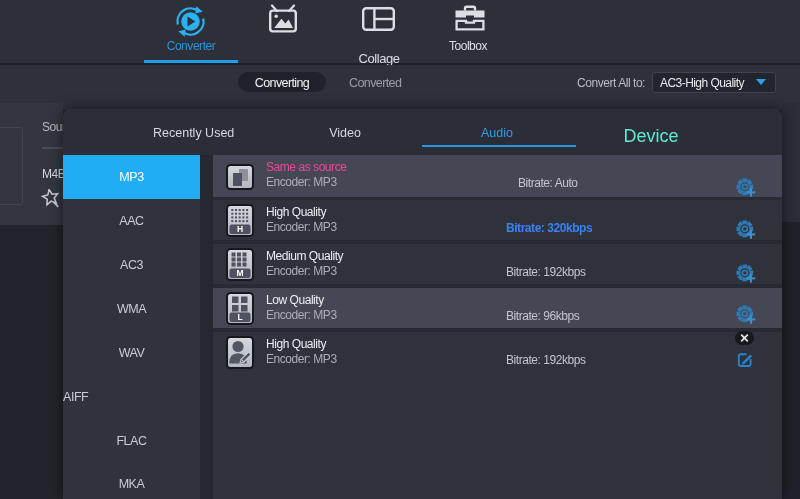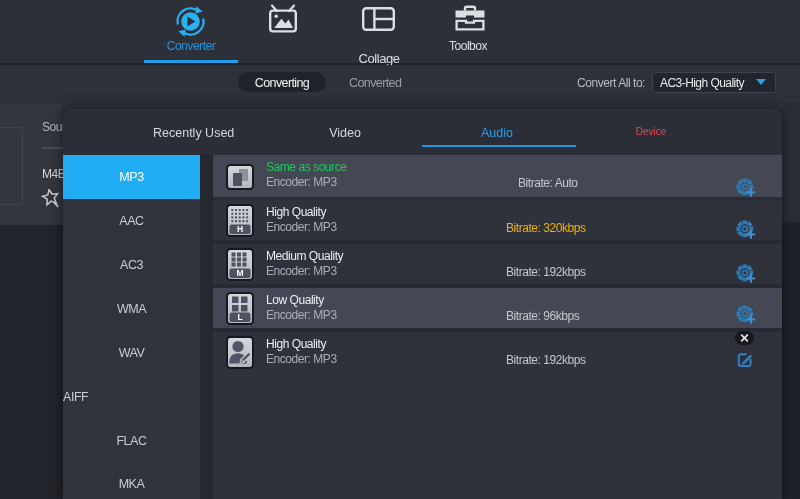--- a/index.html
+++ b/index.html
@@ -71,21 +71,21 @@
   <path d="M8.1,0.6 L11.1,5.2 L16.6,4.7 L13.2,9.0 L15.3,14.1 L10.1,12.1 L6.0,15.7 L6.2,10.2 L1.6,7.4 L6.8,5.9 Z" fill="none" stroke="#c9ccd2" stroke-width="1.5" stroke-linejoin="miter"></path>
   <line x1="12.8" y1="13.3" x2="17.3" y2="17.8" stroke="#c9ccd2" stroke-width="1.7"></line>
 </svg>
 
 <div class="abs" style="left:63px;top:109px;width:719px;height:390px;background:#2f313b;border-radius:8px 8px 0 0;box-shadow:0 0 14px rgba(0,0,0,0.55);"></div>
 
 <div class="abs" style="left:63px;top:109px;width:719px;height:46px;background:#2b2d37;border-radius:8px 8px 0 0;"></div>
 <div class="txt tab" style="left:153px;top:126px;width:80px;text-align:center;font-size:12.5px;color:#d6d8dd;">Recently Used</div>
 <div class="txt tab" style="left:315px;top:126px;width:60px;text-align:center;font-size:12.5px;color:#d6d8dd;">Video</div>
 <div class="txt tab" style="left:467px;top:126px;width:60px;text-align:center;font-size:12.5px;color:#2e9fe8;">Audio</div>
-<div class="txt tab" style="left:621px;top:126px;width:60px;text-align:center;font-size:10px;color:#ef4444;">Device</div>
+<div class="txt tab" style="left:621px;top:126px;width:60px;text-align:center;font-size:18px;color:#5eead4;">Device</div>
 <div class="abs" style="left:422px;top:144.5px;width:153.5px;height:2.8px;background:#2496e0;"></div>
 
 <div class="abs" style="left:63px;top:155px;width:137px;height:344px;background:#30323c;"></div>
 <div class="abs" style="left:200px;top:155px;width:13px;height:344px;background:#26282f;"></div>
 <div class="abs" style="left:63px;top:155px;width:137px;height:44px;background:#20adf4;"></div>
 <div class="txt" style="left:63px;top:170px;width:137px;text-align:center;font-size:12.5px;color:#ffffff;">MP3</div>
 <div class="txt" style="left:63px;top:214px;width:137px;text-align:center;font-size:12.5px;color:#c9ccd2;">AAC</div>
 <div class="txt" style="left:63px;top:258px;width:137px;text-align:center;font-size:12.5px;color:#c9ccd2;">AC3</div>
 <div class="txt" style="left:63px;top:302px;width:137px;text-align:center;font-size:12.5px;color:#c9ccd2;">WMA</div>
 <div class="txt" style="left:63px;top:346px;width:137px;text-align:center;font-size:12.5px;color:#c9ccd2;">WAV</div>
@@ -106,21 +106,21 @@
       </g>
     </defs>
   </svg>
 
   <div class="abs" style="left:0;top:0;width:569px;height:42px;background:#454754;"></div>
   <svg class="abs" style="left:13px;top:9px;" width="28" height="26">
     <rect x="1" y="1" width="26" height="24" rx="3.5" fill="url(#icg)" stroke="#16181f" stroke-width="2"></rect>
     <rect x="13" y="5" width="9" height="12" fill="#8d919c"></rect>
     <rect x="7" y="9" width="9" height="13" fill="#4e5260"></rect>
   </svg>
-  <div class="txt" style="left:53px;top:5px;font-size:12px;color:#22c55e;">Same as source</div>
+  <div class="txt" style="left:53px;top:5px;font-size:12px;color:#ec4899;">Same as source</div>
   <div class="txt" style="left:53px;top:20px;font-size:12px;color:#abaeb9;">Encoder: MP3</div>
   <div class="txt" style="left:305px;top:21px;font-size:12px;color:#c3c6cd;">Bitrate: Auto</div>
   <svg class="abs" style="left:522.7px;top:22.7px;" width="24.2" height="22.3" viewBox="0 0 26 24">
     <use href="#gearp"></use>
     <rect x="15.0" y="10.9" width="2.2" height="9.2" fill="#3f8fd0"></rect>
     <rect x="11.5" y="14.4" width="9.2" height="2.2" fill="#3f8fd0"></rect>
   </svg>
 
   <div class="abs" style="left:0;top:42px;width:569px;height:3px;background:#2a2c35;"></div>
 
@@ -146,21 +146,21 @@
         <rect x="9" y="16.1" width="2" height="2"></rect>
         <rect x="12.7" y="16.1" width="2" height="2"></rect>
         <rect x="16.4" y="16.1" width="2" height="2"></rect>
         <rect x="20.1" y="16.1" width="2" height="2"></rect>
     </g>
     <rect x="3.5" y="20.5" width="21" height="9.5" rx="2" fill="#4d5160"></rect>
     <text x="14" y="28" font-family="Liberation Sans" font-size="8.5" font-weight="bold" fill="#ffffff" text-anchor="middle">H</text>
   </svg>
   <div class="txt" style="left:53px;top:49.5px;font-size:12px;color:#eceef2;">High Quality</div>
   <div class="txt" style="left:53px;top:64.5px;font-size:12px;color:#abaeb9;">Encoder: MP3</div>
-  <div class="txt" style="left:293px;top:65.5px;font-size:12px;color:#eab308;">Bitrate: 320kbps</div>
+  <div class="txt" style="left:293px;top:65.5px;font-size:12px;color:#3b82f6;font-weight:bold;">Bitrate: 320kbps</div>
   <svg class="abs" style="left:522.7px;top:64.7px;" width="24.2" height="22.3" viewBox="0 0 26 24">
     <use href="#gearp"></use>
     <rect x="15.0" y="10.9" width="2.2" height="9.2" fill="#3f8fd0"></rect>
     <rect x="11.5" y="14.4" width="9.2" height="2.2" fill="#3f8fd0"></rect>
   </svg>
 
   <div class="abs" style="left:0;top:85px;width:569px;height:4px;background:#282a33;"></div>
 
   <svg class="abs" style="left:13px;top:93px;" width="28" height="33">
     <rect x="1" y="1" width="26" height="31" rx="3.5" fill="url(#icg)" stroke="#16181f" stroke-width="2"></rect>

